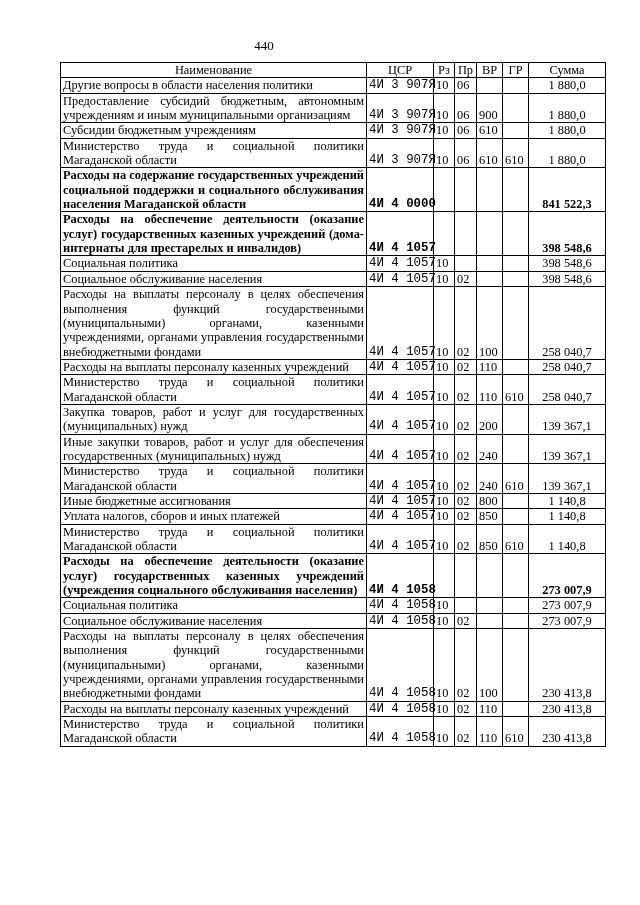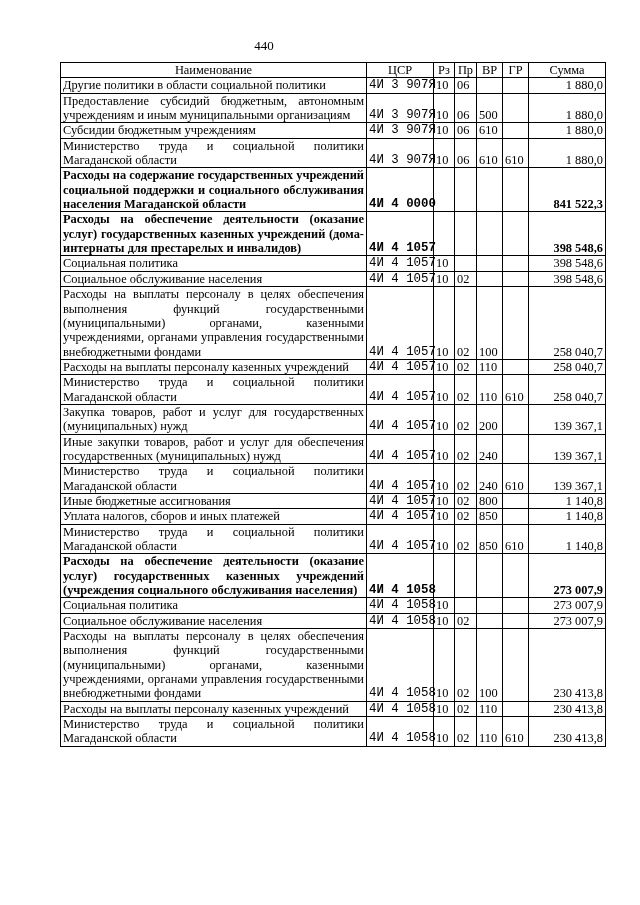--- a/index.html
+++ b/index.html
@@ -10,21 +10,21 @@
   table.budget { position:absolute; left:60px; top:62px; width:545px;
                  border-collapse:collapse; table-layout:fixed; font-size:12.4px; }
   table.budget td, table.budget th { border:1px solid #000; padding:0 2px;
                  line-height:14.35px; vertical-align:bottom; font-weight:normal; }
   table.budget th { text-align:center; vertical-align:middle; }
   col.c-name { width:306px; } col.c-csr { width:67px; } col.c-rz { width:21px; }
   col.c-pr { width:22px; } col.c-vr { width:26px; } col.c-gr { width:26px; } col.c-sum { width:77px; }
   td.name { text-align:justify; text-align-last:left; }
   td.csr { text-align:center; white-space:nowrap;font-family:Liberation Mono, monospace; }
   td.rz, td.pr, td.vr, td.gr { text-align:left; white-space:nowrap; }
-  td.sum { text-align:right; white-space:nowrap; }
+  td.sum { text-align:center; white-space:nowrap; }
   tr.bold td { font-weight:bold;margin-left:36px; }
 </style>
 </head>
 <body>
 
 <div class="page-num">440</div>
 
 <table class="budget">
   <colgroup>
     <col class="c-name">
@@ -41,34 +41,34 @@
       <th>ЦСР</th>
       <th>Рз</th>
       <th>Пр</th>
       <th>ВР</th>
       <th>ГР</th>
       <th>Сумма</th>
     </tr>
   </thead>
   <tbody id="tbody">
       <tr>
-        <td class="name">Другие политики в области социальной политики</td>
+        <td class="name">Другие вопросы в области населения политики</td>
         <td class="csr">4И 3 907Я</td>
         <td class="rz">10</td>
         <td class="pr">06</td>
         <td class="vr"></td>
         <td class="gr"></td>
         <td class="sum">1 880,0</td>
       </tr>
       <tr>
         <td class="name">Предоставление субсидий бюджетным, автономным учреждениям и иным муниципальными организациям</td>
         <td class="csr">4И 3 907Я</td>
         <td class="rz">10</td>
         <td class="pr">06</td>
-        <td class="vr">500</td>
+        <td class="vr">900</td>
         <td class="gr"></td>
         <td class="sum">1 880,0</td>
       </tr>
       <tr>
         <td class="name">Субсидии бюджетным учреждениям</td>
         <td class="csr">4И 3 907Я</td>
         <td class="rz">10</td>
         <td class="pr">06</td>
         <td class="vr">610</td>
         <td class="gr"></td>

